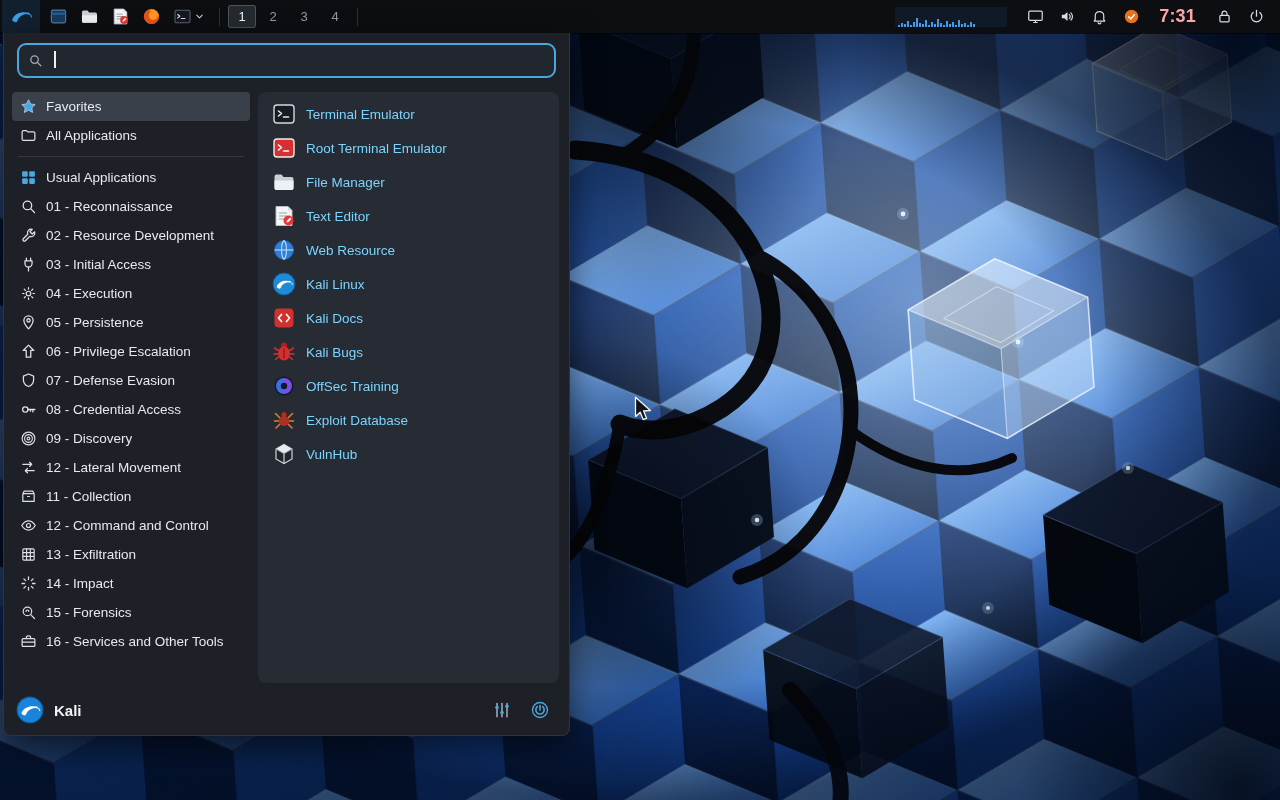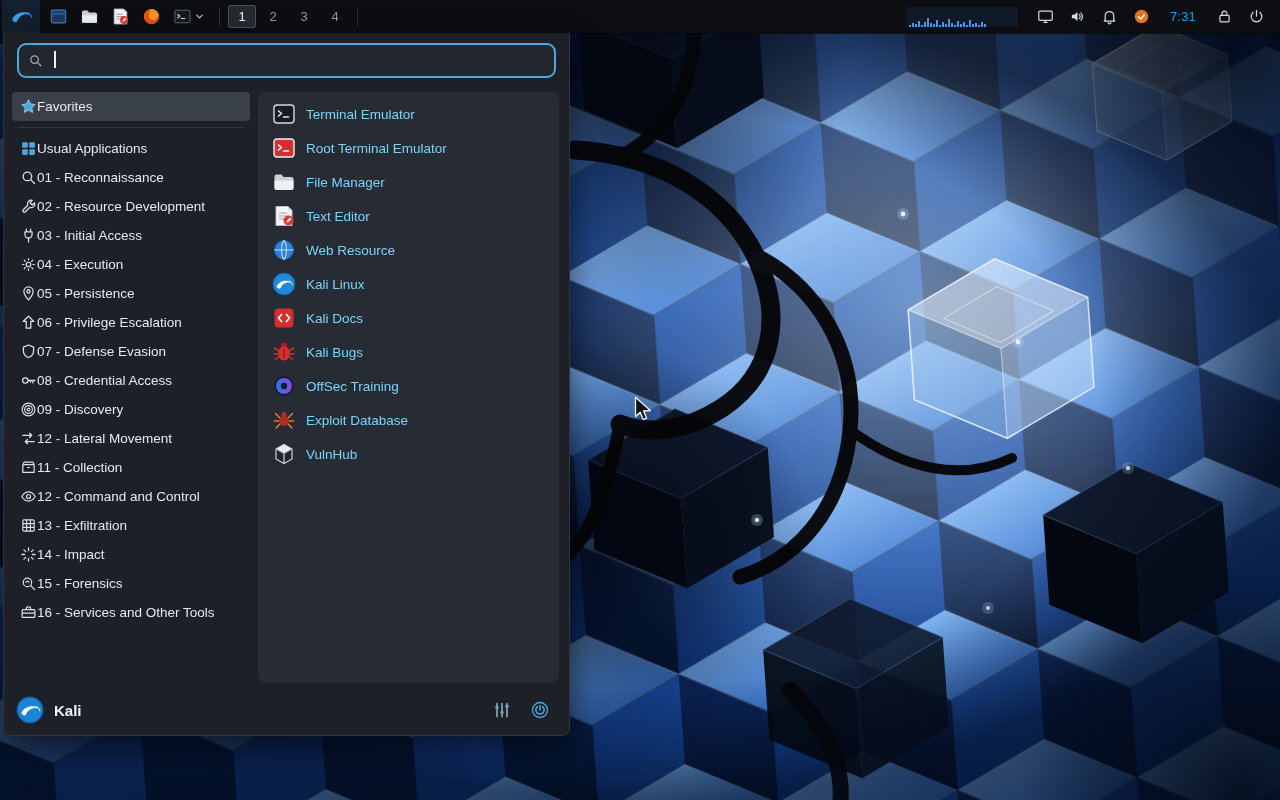--- a/index.html
+++ b/index.html
@@ -23,34 +23,34 @@
   .psep{width:1px;height:18px;background:#2c3138;margin:0 8px;}
   #workspaces{display:flex;align-items:center;gap:3px;}
   .ws{min-width:28px;height:23px;font-size:13px;color:#9199a3;border-radius:3px;display:flex;align-items:center;justify-content:center;}
   .ws.active{color:#f2f4f6;background:#252a31;box-shadow:inset 0 0 0 1px #4b525c;}
   .spacer{flex:1;}
   #graph{display:flex;align-items:flex-end;gap:1px;height:20px;width:106px;margin-right:12px;padding:0 3px;background:rgba(40,90,160,.14);}
   .gbar{width:2px;background:#4597e8;display:block;}
   #tray-icons,#tray-right{display:flex;align-items:center;}
   .tbtn{width:32px;height:33px;display:flex;align-items:center;justify-content:center;color:#d6dbe1;}
   .tbtn .ic{width:17px;height:17px;}
-  .clock{font-size:13px;font-weight:400;color:#0ea5e9;padding:0 12px;letter-spacing:.2px;}
+  .clock{font-size:18px;font-weight:700;color:#fca5a5;padding:0 12px;letter-spacing:.2px;}
 
   
   .menu{position:absolute;left:3px;top:33px;width:565px;height:702px;background:#1d2027;border:1px solid #30343c;border-top:none;
         border-radius:0 0 8px 8px;box-shadow:0 12px 32px rgba(0,0,0,.6);z-index:20;display:flex;flex-direction:column;}
   .search-row{margin:10px 13px 6px;height:31px;background:#22262e;border:2px solid #4aa8e0;border-radius:9px;
               display:flex;align-items:center;padding:0 9px;gap:8px;position:relative;flex:none;}
   .search-row .ic{width:15px;height:15px;color:#a6adb6;}
   .search-input{flex:1;background:transparent;border:none;outline:none;color:#eef1f4;font-size:14px;font-family:inherit;padding:0;}
   .caret{position:absolute;left:35px;top:6px;width:1.5px;height:17px;background:#eef1f4;animation:blink 1.1s steps(2) infinite;}
   @keyframes blink{0%,49%{opacity:1}50%,100%{opacity:0}}
   .menu-body{flex:1;display:flex;gap:8px;padding:8px 10px 4px 8px;min-height:0;}
   .categories{width:238px;display:flex;flex-direction:column;flex:none;}
-  .crow{height:29px;flex:none;display:flex;align-items:center;padding:0 8px;border-radius:4px;color:#e6e9ed;font-size:13.5px;}
+  .crow{height:29px;flex:none;display:flex;align-items:center;gap:9px;padding:0 8px;border-radius:4px;color:#e6e9ed;font-size:13.5px;}
   .crow.active{background:#3a4049;}
   .crow .ic{width:17px;height:17px;color:#dde1e6;flex:none;}
   .crow .lbl{white-space:nowrap;overflow:hidden;text-overflow:ellipsis;}
   .csep{border-top:1px solid #343941;margin:6px 6px;}
   .apps{flex:1;background:#262b34;border-radius:8px;padding:5px 6px;display:flex;flex-direction:column;overflow:hidden;}
   .arow{height:34px;flex:none;display:flex;align-items:center;gap:10px;padding:0 8px;border-radius:5px;color:#7dd3fc;font-size:13.5px;}
   .arow .ic{width:24px;height:24px;flex:none;}
   .menu-footer{height:46px;flex:none;display:flex;align-items:center;gap:10px;padding:0 14px 2px 12px;}
   .kali-logo{width:28px;height:28px;}
   .user-name{font-size:15px;font-weight:700;color:#f0f2f4;}
@@ -324,20 +324,28 @@
     <div class="menu-body">
       <div class="categories" id="categories">
           <div class="crow active">
             <span class="ic">
               <svg viewBox="0 0 24 24">
                 <path fill="#4aa8e0" stroke="#bfe0f6" stroke-width="1" d="M12 2.5l2.9 5.9 6.5.9-4.7 4.6 1.1 6.5L12 17.3l-5.8 3.1 1.1-6.5L2.6 9.3l6.5-.9z"></path>
               </svg>
             </span>
             <span class="lbl">Favorites</span>
           </div>
+          <div class="crow">
+            <span class="ic">
+              <svg viewBox="0 0 24 24" fill="none" stroke="currentColor" stroke-width="1.7" stroke-linejoin="round">
+                <path d="M3 7a2 2 0 012-2h4.2L11 7h8a2 2 0 012 2v8a2 2 0 01-2 2H5a2 2 0 01-2-2z"></path>
+              </svg>
+            </span>
+            <span class="lbl">All Applications</span>
+          </div>
           <div class="csep"></div>
           <div class="crow">
             <span class="ic">
               <svg viewBox="0 0 24 24" fill="#4aa8e0">
                 <rect x="3" y="3" width="8" height="8" rx="1.5"></rect>
                 <rect x="13" y="3" width="8" height="8" rx="1.5"></rect>
                 <rect x="3" y="13" width="8" height="8" rx="1.5"></rect>
                 <rect x="13" y="13" width="8" height="8" rx="1.5"></rect>
               </svg>
             </span>

